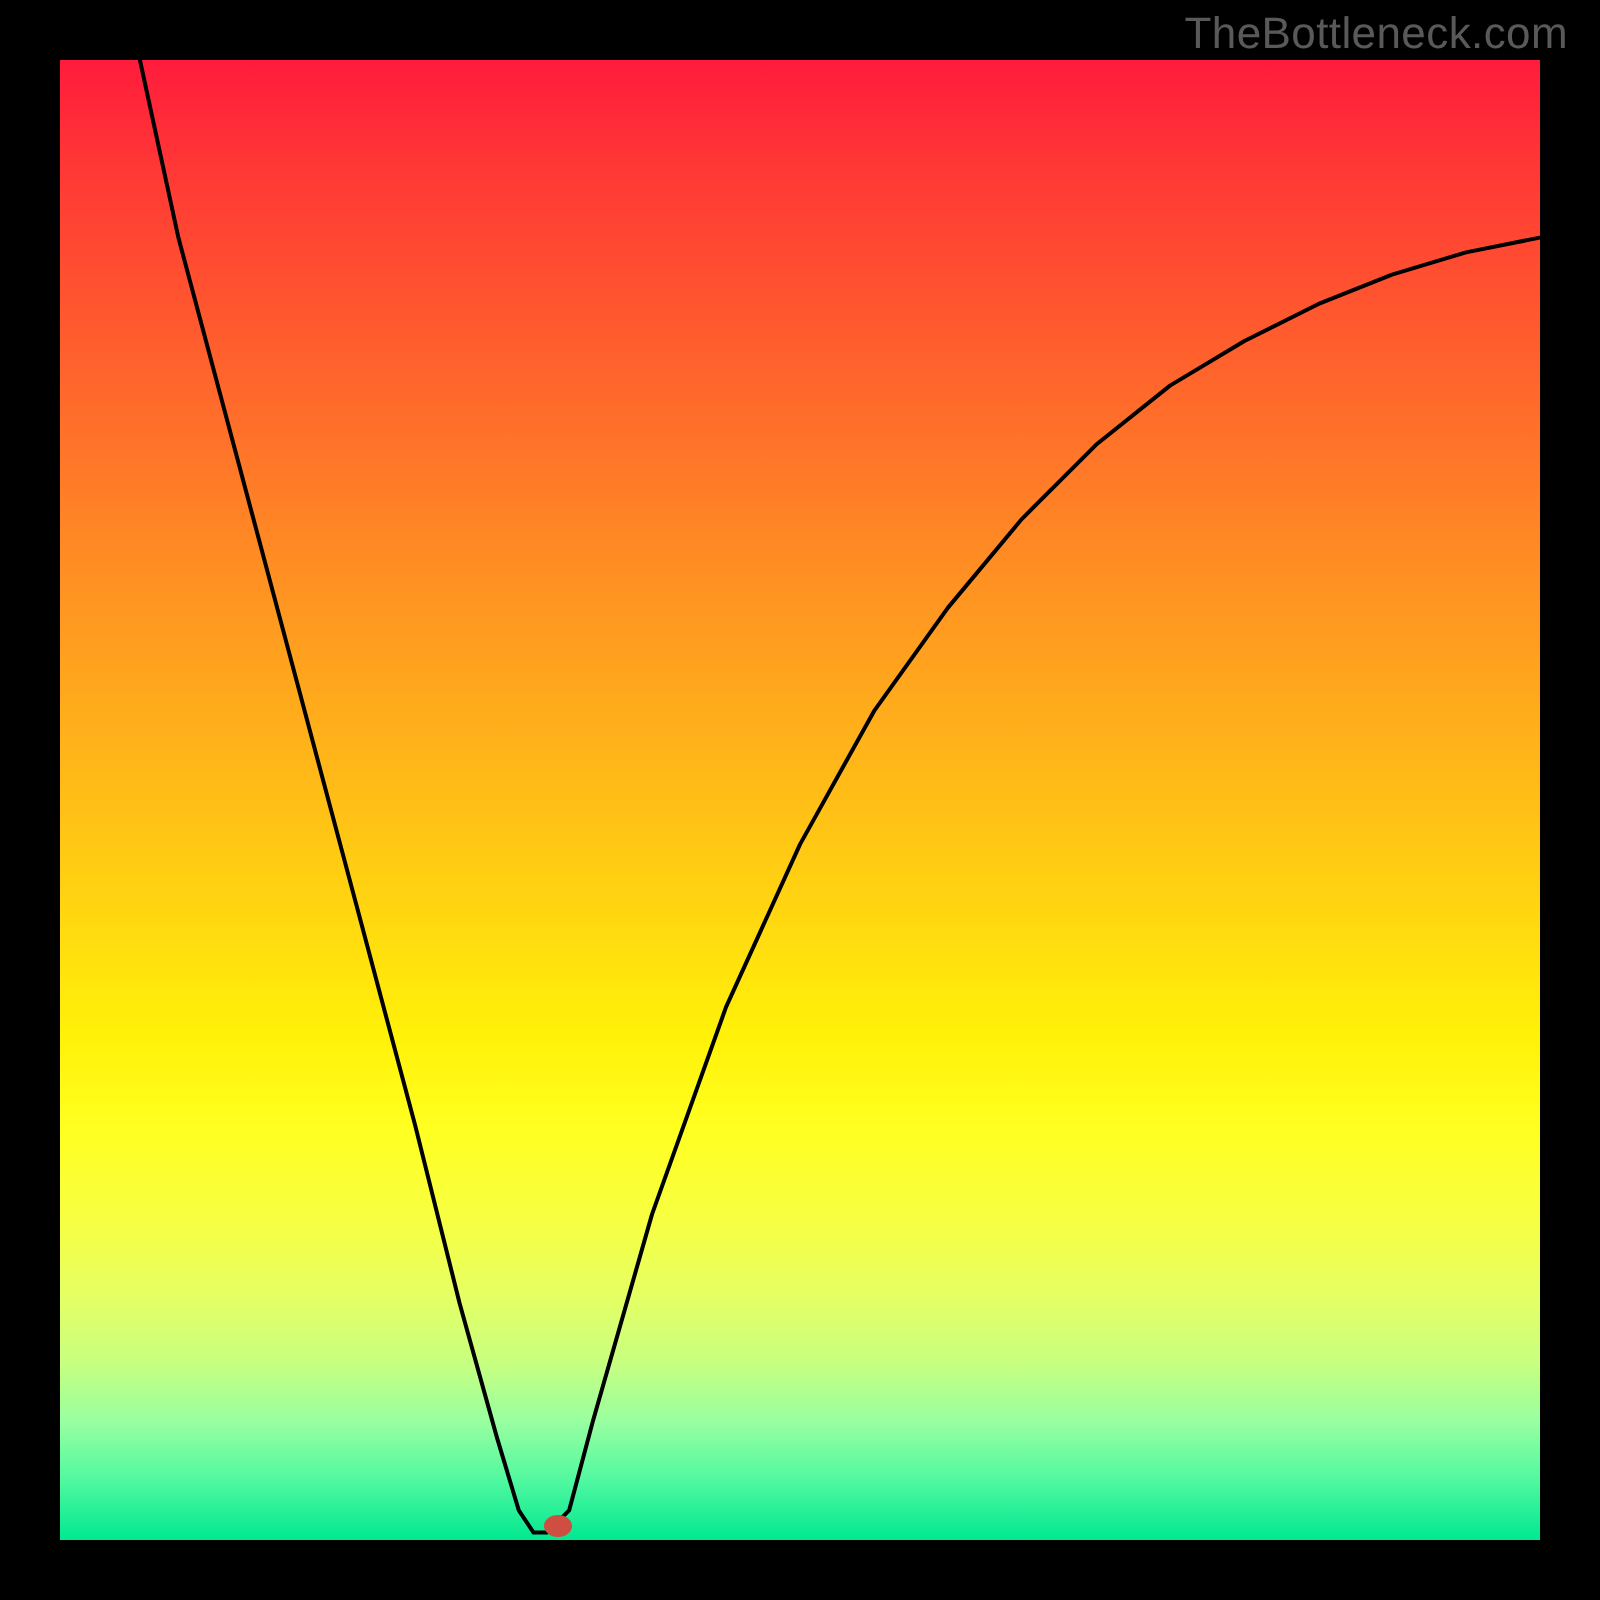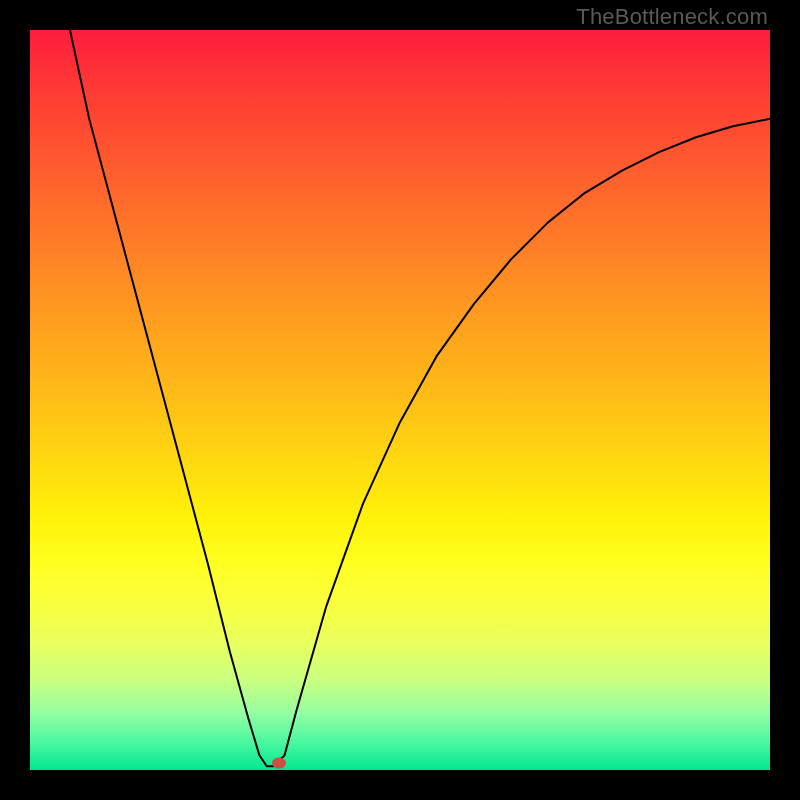--- a/index.html
+++ b/index.html
@@ -13,21 +13,21 @@
   }
   .frame {
     position: relative;
     width: 800px;
     height: 800px;
     background: #000;
   }
   .watermark {
     position: absolute;
     top: 4px;
-    right: 32px;
+    right: 16px;
     color: #595959;
     font-size: 22px;
     font-weight: 500;
     letter-spacing: 0.2px;
   }
   .plot-area {
     position: absolute;
     left: 30px;
     top: 30px;
     width: 740px;

